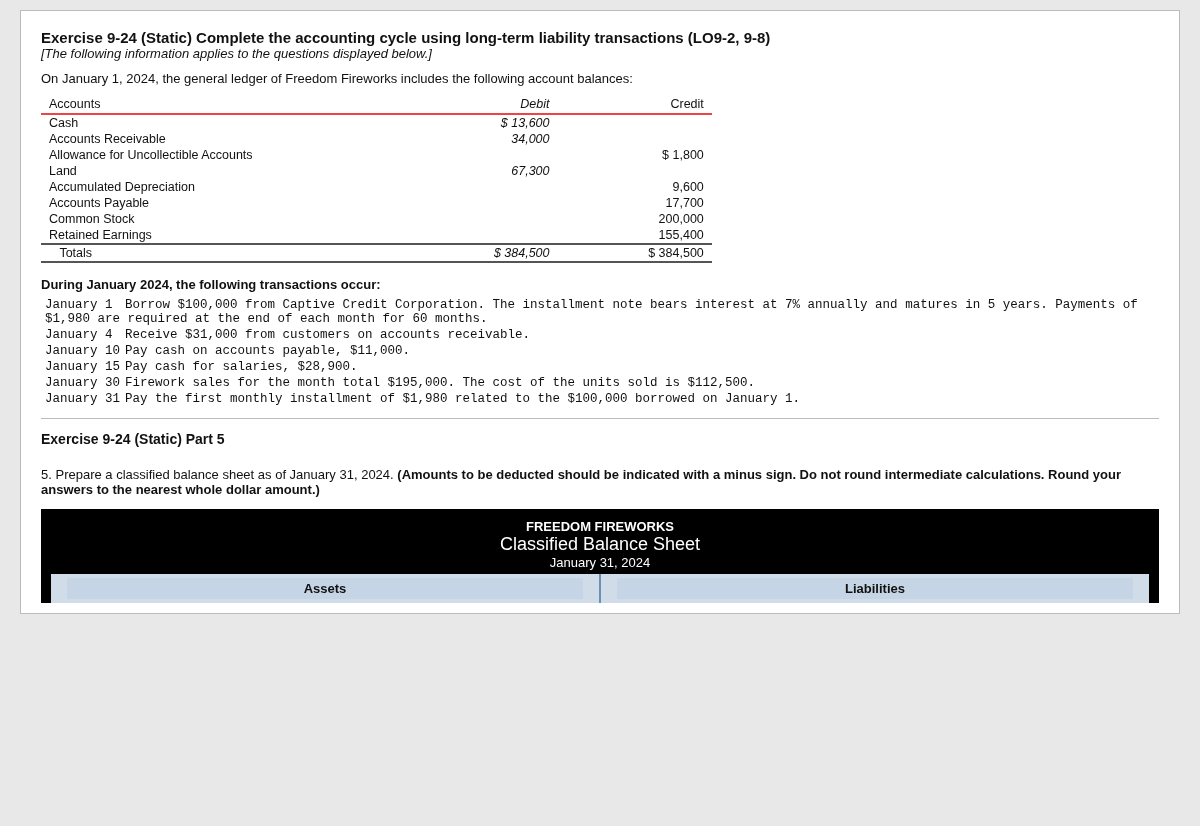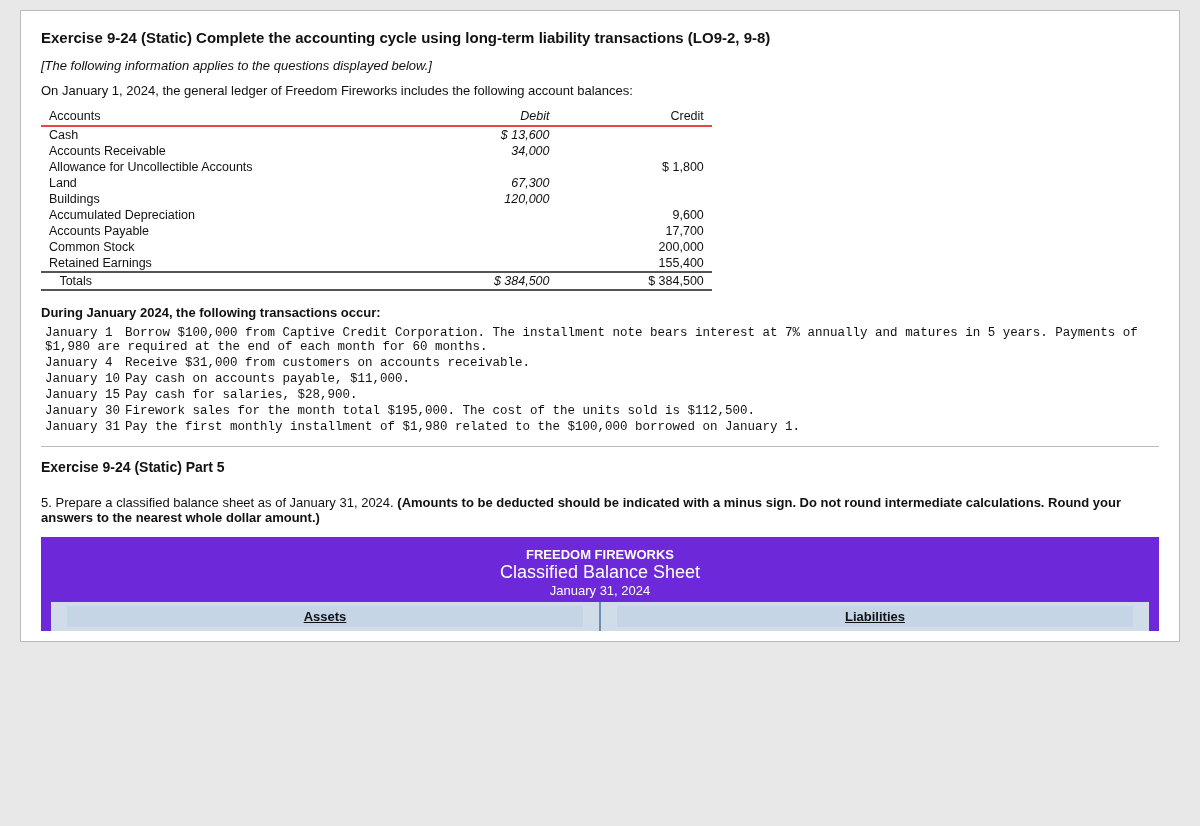--- a/index.html
+++ b/index.html
@@ -13,21 +13,21 @@
     .page {
       background: #fff;
       max-width: 1160px;
       margin: 0 auto;
       padding: 18px 20px 10px 20px;
       border: 1px solid #bbb;
     }
     h1.exercise-title {
       font-size: 15px;
       font-weight: bold;
-      margin-bottom: 12px;
+      margin-bottom: 0;
     }
     .subtitle {
       font-size: 13px;
       font-style: italic;
       margin-bottom: 10px;
     }
     .intro {
       font-size: 13px;
       margin-bottom: 10px;
     }
@@ -87,21 +87,21 @@
     }
     .part5-instructions {
       font-size: 13px;
       margin-bottom: 12px;
     }
     .part5-instructions strong {
       font-weight: bold;
     }
     
     .balance-sheet-container {
-      background: #6d28d9;
+      background: #000000;
       padding: 10px 10px 0 10px;
     }
     .balance-sheet-header {
       text-align: center;
       color: #fff;
       padding-bottom: 4px;
     }
     .balance-sheet-header .company-name {
       font-weight: bold;
       font-size: 13px;
@@ -113,21 +113,20 @@
       font-size: 13px;
     }
     .balance-sheet-columns {
       display: flex;
       background: #6b8faf;
     }
     .balance-sheet-col {
       flex: 1;
       background: #d0dce8;
       padding: 4px 16px;
-      text-decoration: underline;
     }
     .balance-sheet-col:first-child {
       margin-right: 2px;
     }
     .balance-sheet-col .col-header {
       text-align: center;
       font-weight: bold;
       font-size: 13px;
       padding: 3px 0;
       background: #c5d5e5;
@@ -163,25 +162,20 @@
           <td class="col-credit"></td>
         </tr>
         <tr>
           <td class="col-account">Allowance for Uncollectible Accounts</td>
           <td class="col-debit"></td>
           <td class="col-credit">$ 1,800</td>
         </tr>
         <tr>
           <td class="col-account">Land</td>
           <td class="col-debit">67,300</td>
-          <td class="col-credit"></td>
-        </tr>
-        <tr>
-          <td class="col-account">Buildings</td>
-          <td class="col-debit">120,000</td>
           <td class="col-credit"></td>
         </tr>
         <tr>
           <td class="col-account">Accumulated Depreciation</td>
           <td class="col-debit"></td>
           <td class="col-credit">9,600</td>
         </tr>
         <tr>
           <td class="col-account">Accounts Payable</td>
           <td class="col-debit"></td>

